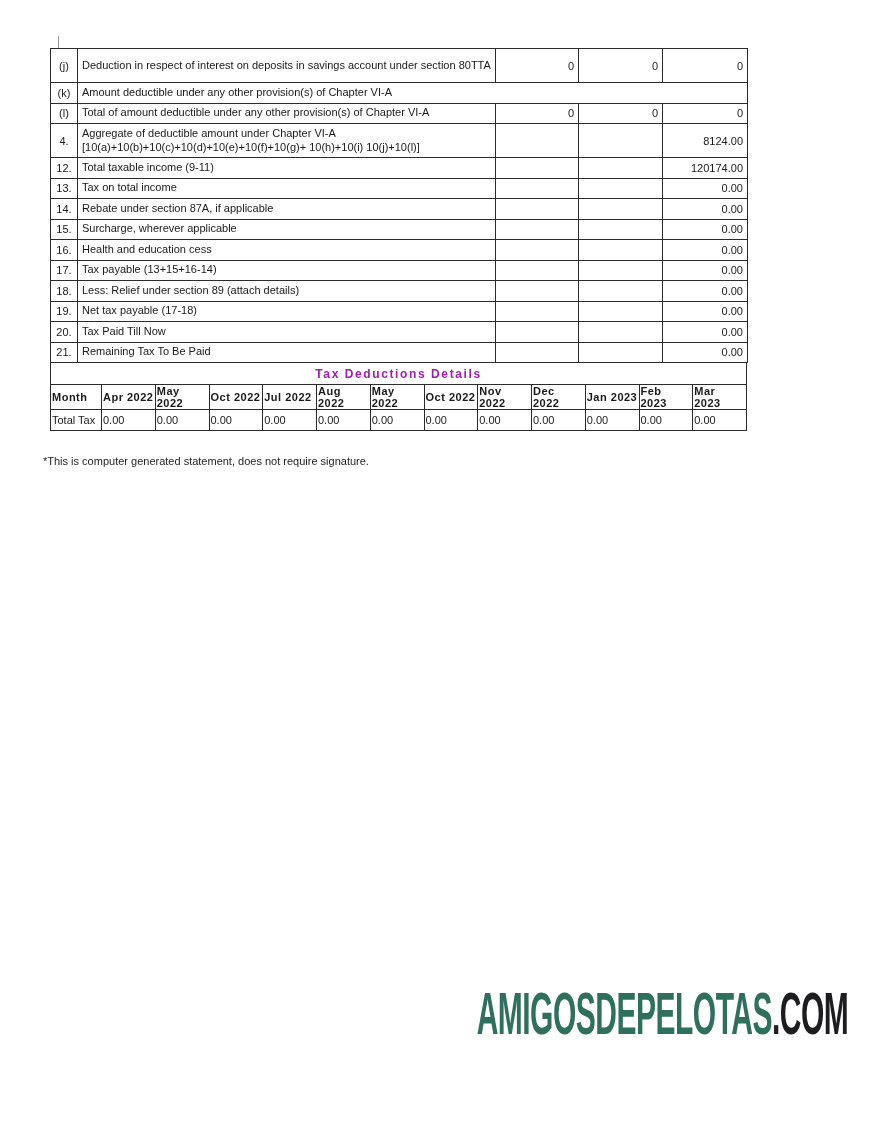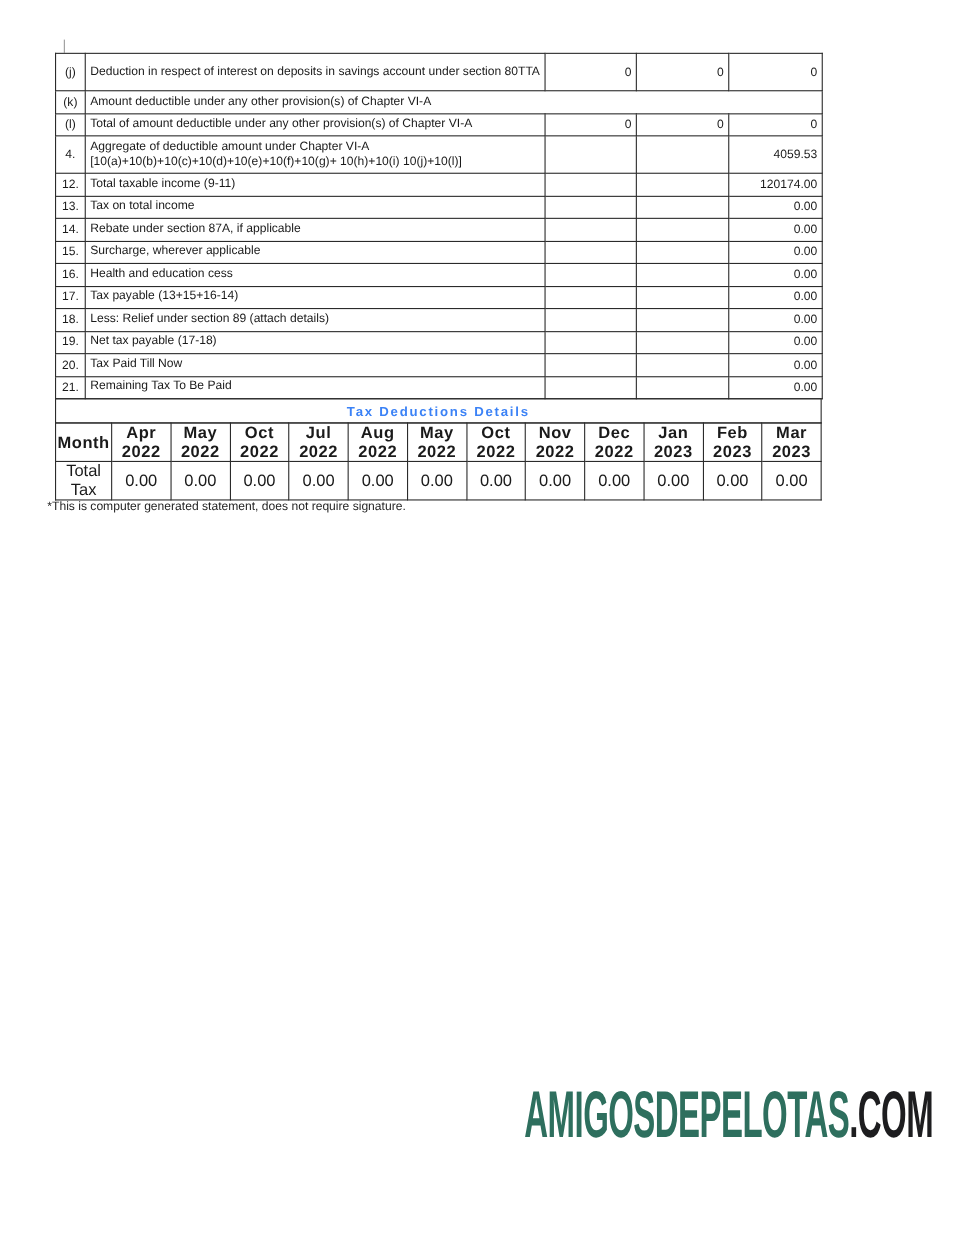--- a/index.html
+++ b/index.html
@@ -27,28 +27,28 @@
   .cell-desc { text-align: left; line-height: 1.24; padding: 2px 5px; }
   .cell-val { text-align: right; padding: 0 5px; }
   .section-banner {
     border: 1px solid #2b2b2b;
     margin-top: -1px;
     height: 23px;
     display: flex; align-items: center; justify-content: center;
     font-weight: bold;
     font-size: 12px;
     letter-spacing: 1.6px;
-    color: #3b82f6;
+    color: #a21caf;
   }
   .months-table { margin-top: -1px; }
   .months-table td {
     border: 1px solid #2b2b2b;
     height: 21px;
-    font-size: 15px;
-    text-align: center;
+    font-size: 11px;
+    text-align: left;
     vertical-align: middle;
     padding: 0 1px;
     overflow: hidden;
     color: #1a1a1a;
   }
   .month-h { font-weight: bold; font-size: 10px; letter-spacing: 0.5px; }
   .total-label { font-size: 10.5px; }
   .footnote {
     position: absolute;
     left: 43px;
@@ -113,21 +113,21 @@
           <td class="cell-val">0</td>
         </tr>
         <tr class="tall">
           <td class="cell-num">4.</td>
           <td class="cell-desc">
             <div>Aggregate of deductible amount under Chapter VI-A</div>
             <div>[10(a)+10(b)+10(c)+10(d)+10(e)+10(f)+10(g)+ 10(h)+10(i) 10(j)+10(l)]</div>
           </td>
           <td class="cell-val"></td>
           <td class="cell-val"></td>
-          <td class="cell-val">4059.53</td>
+          <td class="cell-val">8124.00</td>
         </tr>
         <tr>
           <td class="cell-num">12.</td>
           <td class="cell-desc">Total taxable income (9-11)</td>
           <td class="cell-val"></td>
           <td class="cell-val"></td>
           <td class="cell-val">120174.00</td>
         </tr>
         <tr>
           <td class="cell-num">13.</td>

